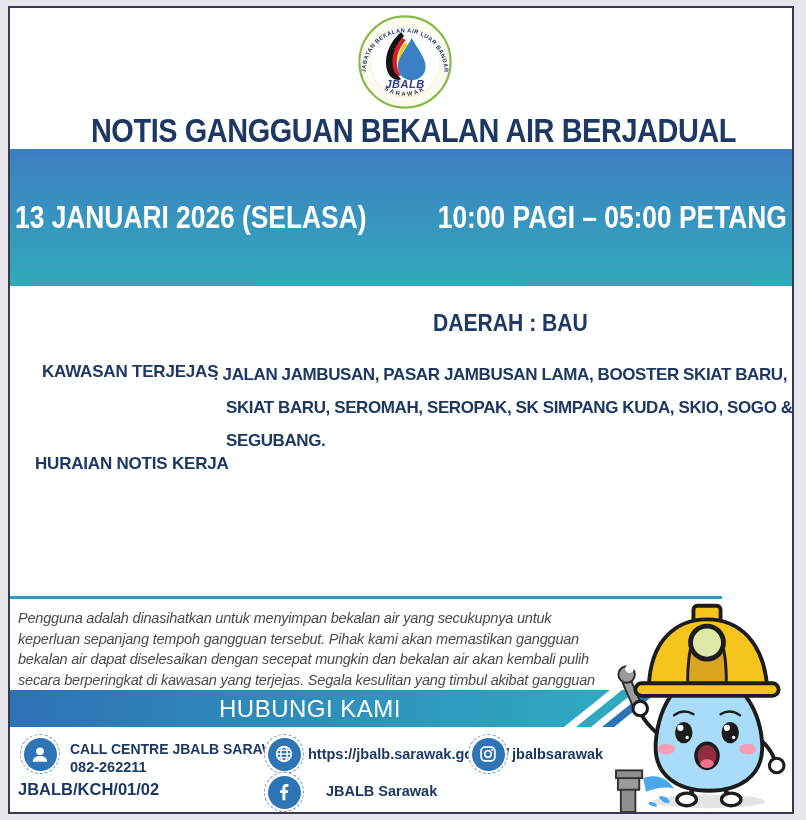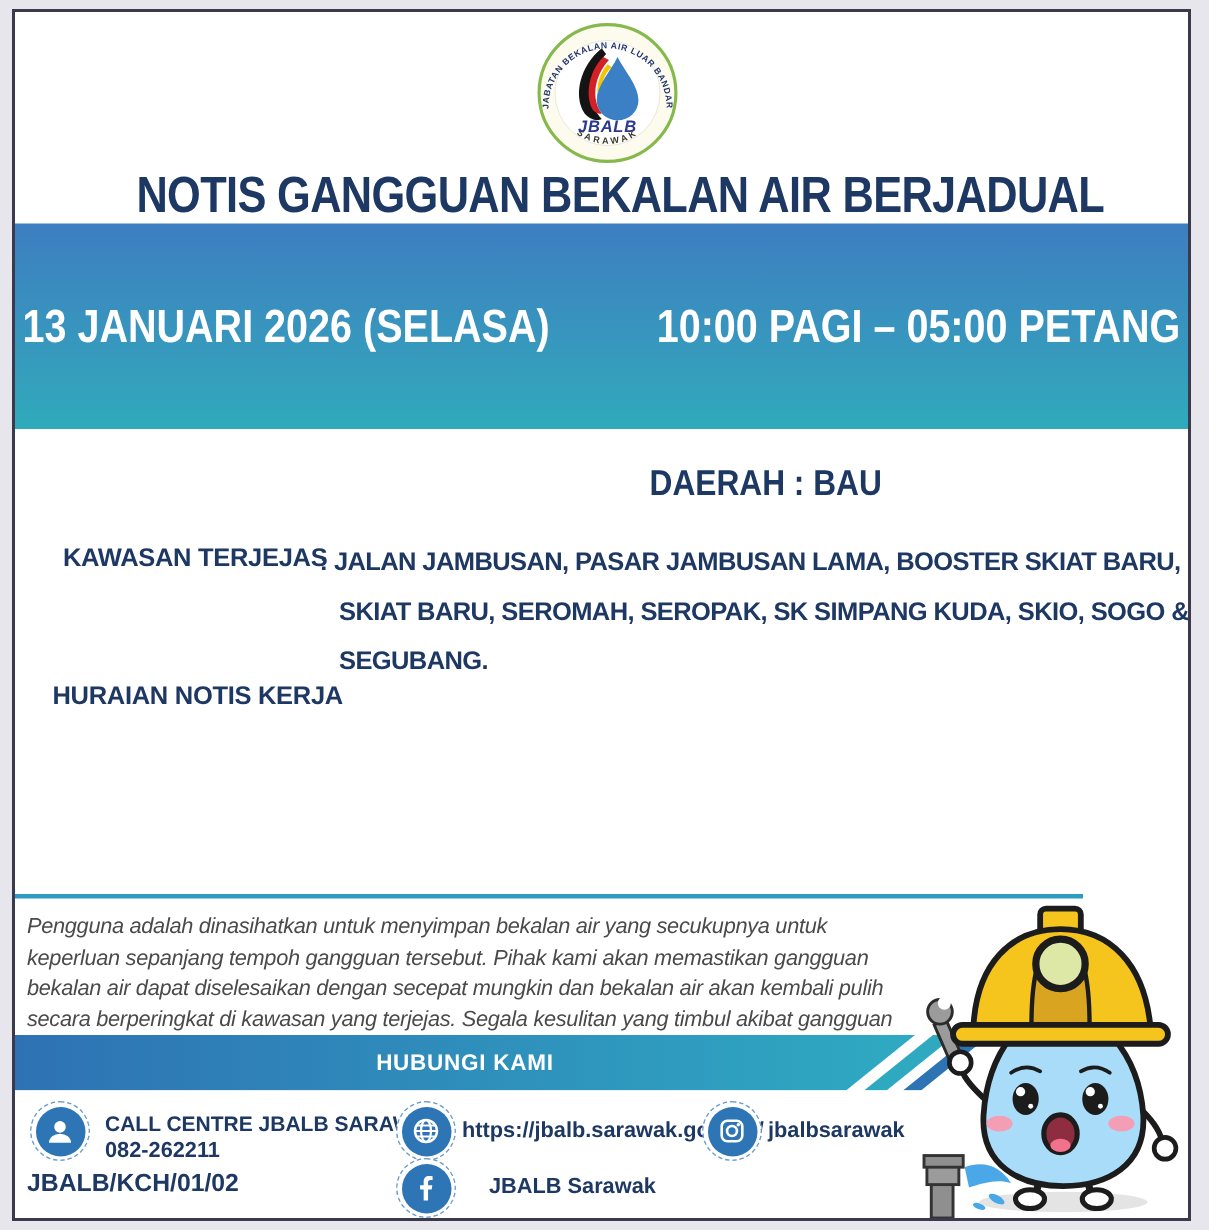--- a/index.html
+++ b/index.html
@@ -47,21 +47,21 @@
     font-size:14.5px; font-style:italic; letter-spacing:-0.2px;
     line-height:20.5px; color:#4a4a4a;
   }
   .hubungi-wrap { left:0; top:682px; width:680px; height:37px; }
   .hubungi-bar {
     position:absolute; left:0; top:0; width:600px; height:37px;
     background:linear-gradient(90deg,#2E72B4 0%,#2FAAC2 100%);
     clip-path:polygon(0 0, 100% 0, calc(100% - 46px) 100%, 0 100%);
     display:flex; align-items:center; justify-content:center;
   }
-  .hubungi-text { color:#fff; font-size:15px; font-weight:bold; letter-spacing:0.5px; }
+  .hubungi-text { color:#fff; font-size:24px; font-weight:normal; letter-spacing:0.5px; }
   .slash { position:absolute; top:0; height:37px; }
   .slash-1 { left:566px; width:62px; background:#2FA9C0; clip-path:polygon(46px 0, 61px 0, 15px 100%, 0 100%); }
   .slash-2 { left:592px; width:62px; background:#2E74B5; clip-path:polygon(46px 0, 58px 0, 12px 100%, 0 100%); }
 
   
   .cring {
     position:absolute; width:40px; height:40px; border-radius:50%;
     border:1.5px dashed #6E9CCB; display:flex; align-items:center; justify-content:center; background:#fff;
   }
   .cicon {

